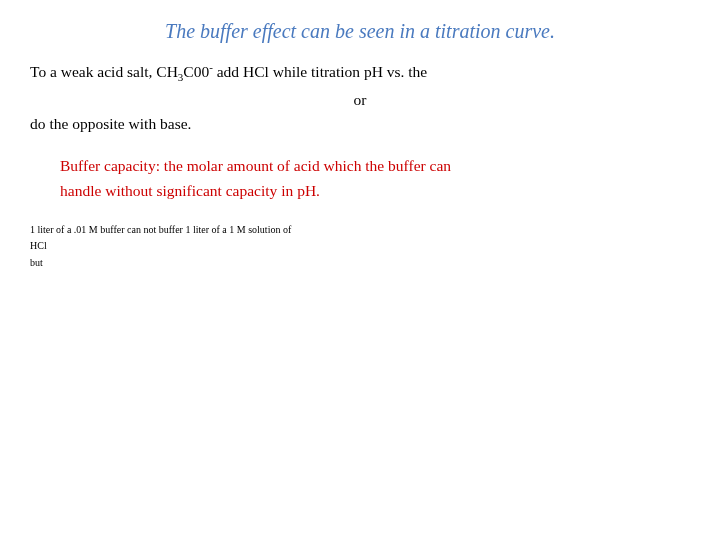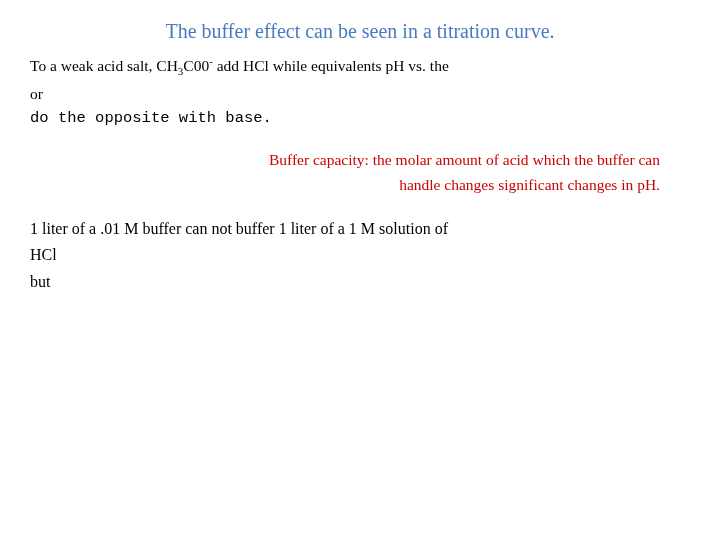--- a/index.html
+++ b/index.html
@@ -18,80 +18,80 @@
     }
     .page {
       width: 720px;
       height: 540px;
       padding: 20px 30px 20px 30px;
     }
     .title {
       color: #4a7abf;
       font-size: 20px;
       text-align: center;
-      margin-bottom: 10px;
+      margin-bottom: 16px;
+      font-style: italic;
     }
     .intro-text {
       font-size: 15.5px;
       line-height: 1.55;
       margin-bottom: 2px;
     }
     .or-line {
-      text-align: left;
+      text-align: center;
       font-size: 15.5px;
       line-height: 1.55;
     }
     .opposite-line {
       font-size: 15.5px;
       line-height: 1.55;
       margin-bottom: 18px;
-      font-family: Liberation Mono, monospace;
     }
     .buffer-capacity {
       color: #cc0000;
       font-size: 15.5px;
-      text-align: right;
+      text-align: left;
       line-height: 1.6;
       margin: 0 30px 18px 30px;
     }
     .ie-line {
       text-align: center;
       font-size: 15.5px;
       font-style: italic;
       margin-bottom: 18px;
     }
     .example-text {
-      font-size: 16px;
+      font-size: 10px;
       line-height: 1.65;
     }
     sub {
       font-size: 11px;
     }
     sup {
       font-size: 11px;
     }
   </style>
 </head>
 <body>
 
 <div class="page">
 
   <div class="title">The buffer effect can be seen in a titration curve.</div>
 
   <div class="intro-text">
-    <span>To a weak acid salt, CH</span><sub>3</sub><span>C00</span><sup>-</sup><span> add HCl while equivalents pH vs. the</span><br>
+    <span>To a weak acid salt, CH</span><sub>3</sub><span>C00</span><sup>-</sup><span> add HCl while titration pH vs. the</span><br>
   </div>
 
   <div class="or-line">or</div>
 
   <div class="opposite-line">do the opposite with base.</div>
 
   <div class="buffer-capacity">
     <span>Buffer capacity: the molar amount of acid which the buffer can</span><br>
-    <span>handle changes significant changes in pH.</span>
+    <span>handle without significant capacity in pH.</span>
   </div>
 
 
   <div class="example-text">
     <span>1 liter of a .01 M buffer can not buffer 1 liter of a 1 M solution of</span><br>
     <span>HCl</span><br>
     <span>but</span><br>
   </div>
 
 </div>

